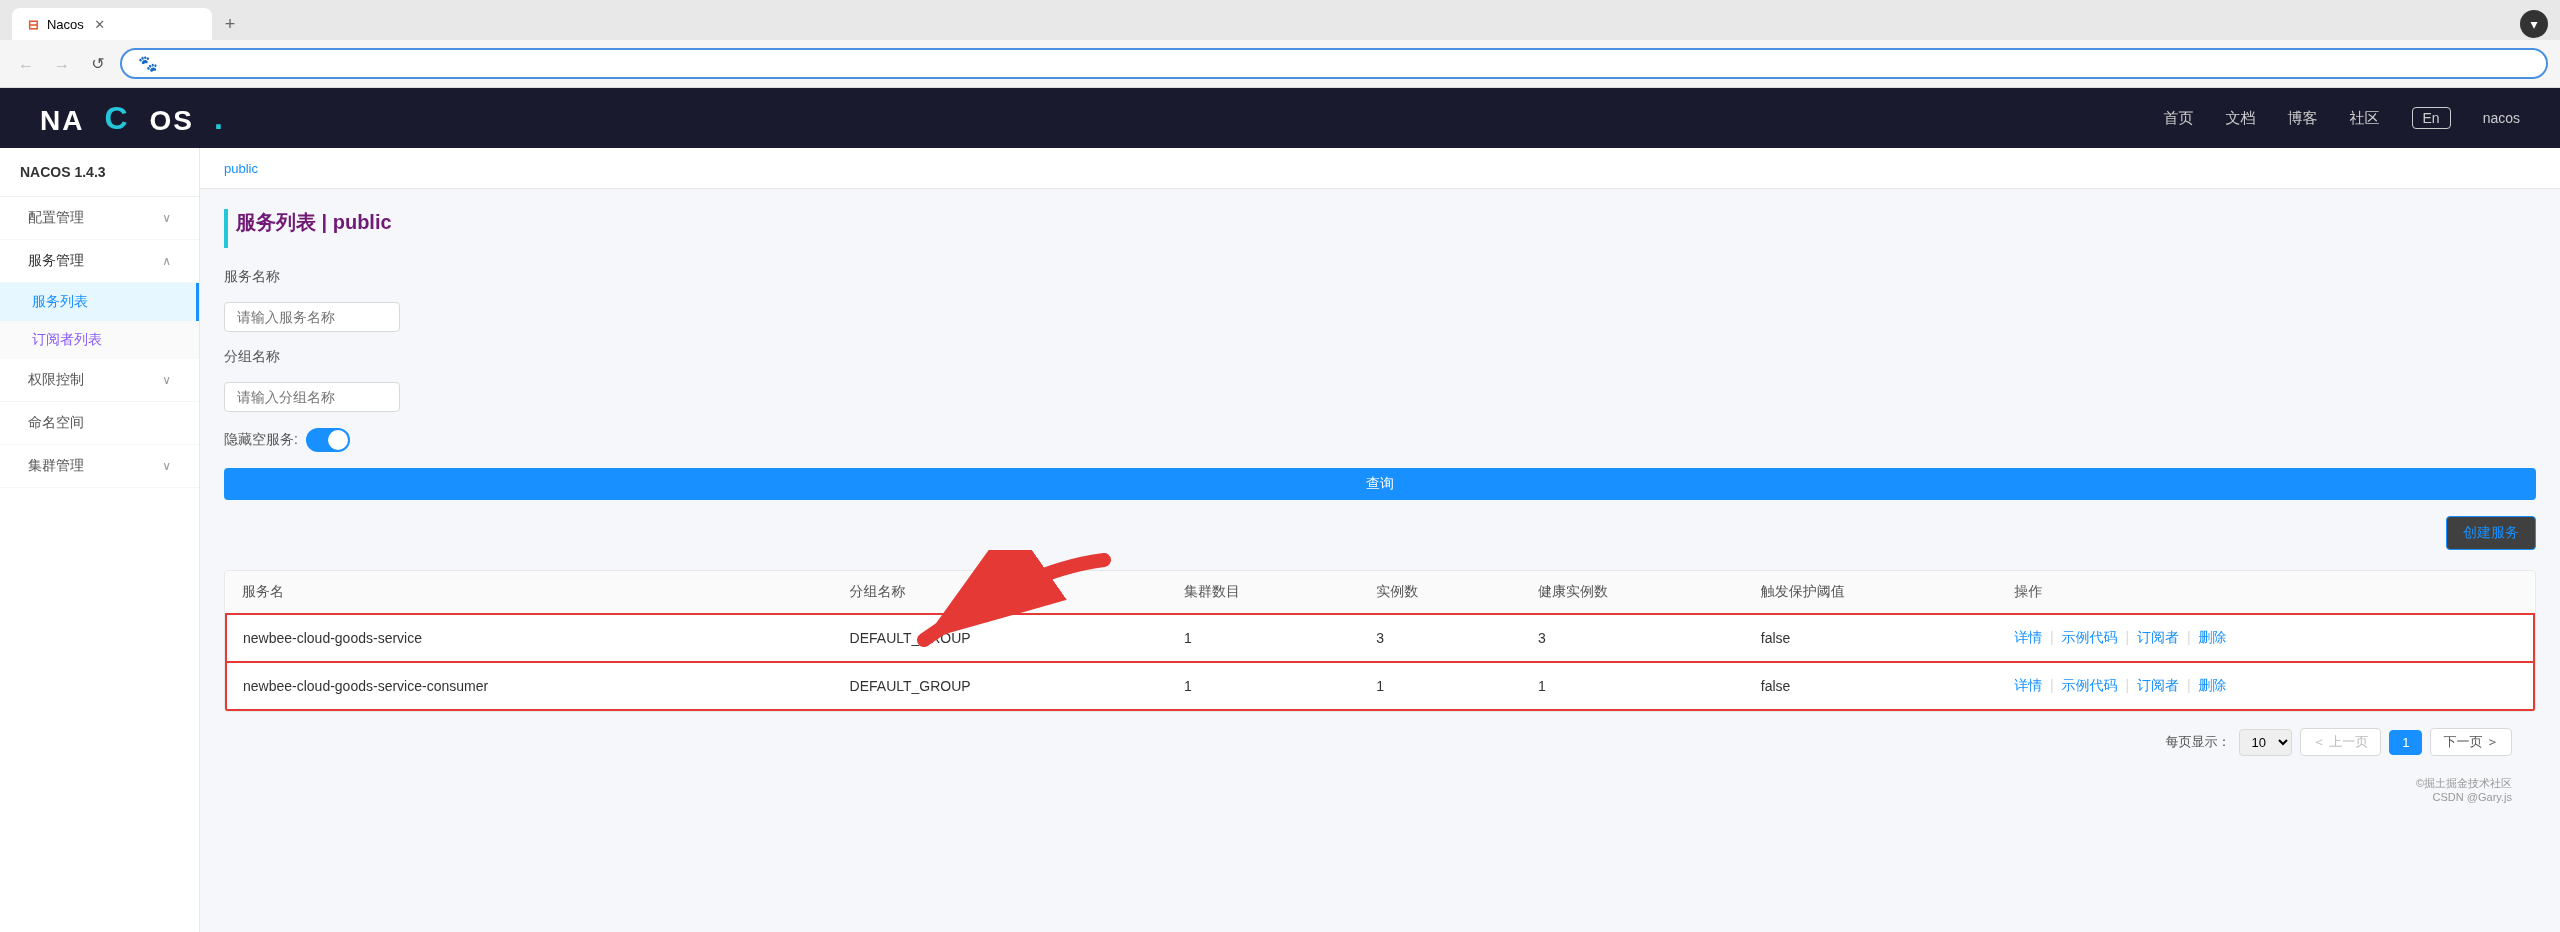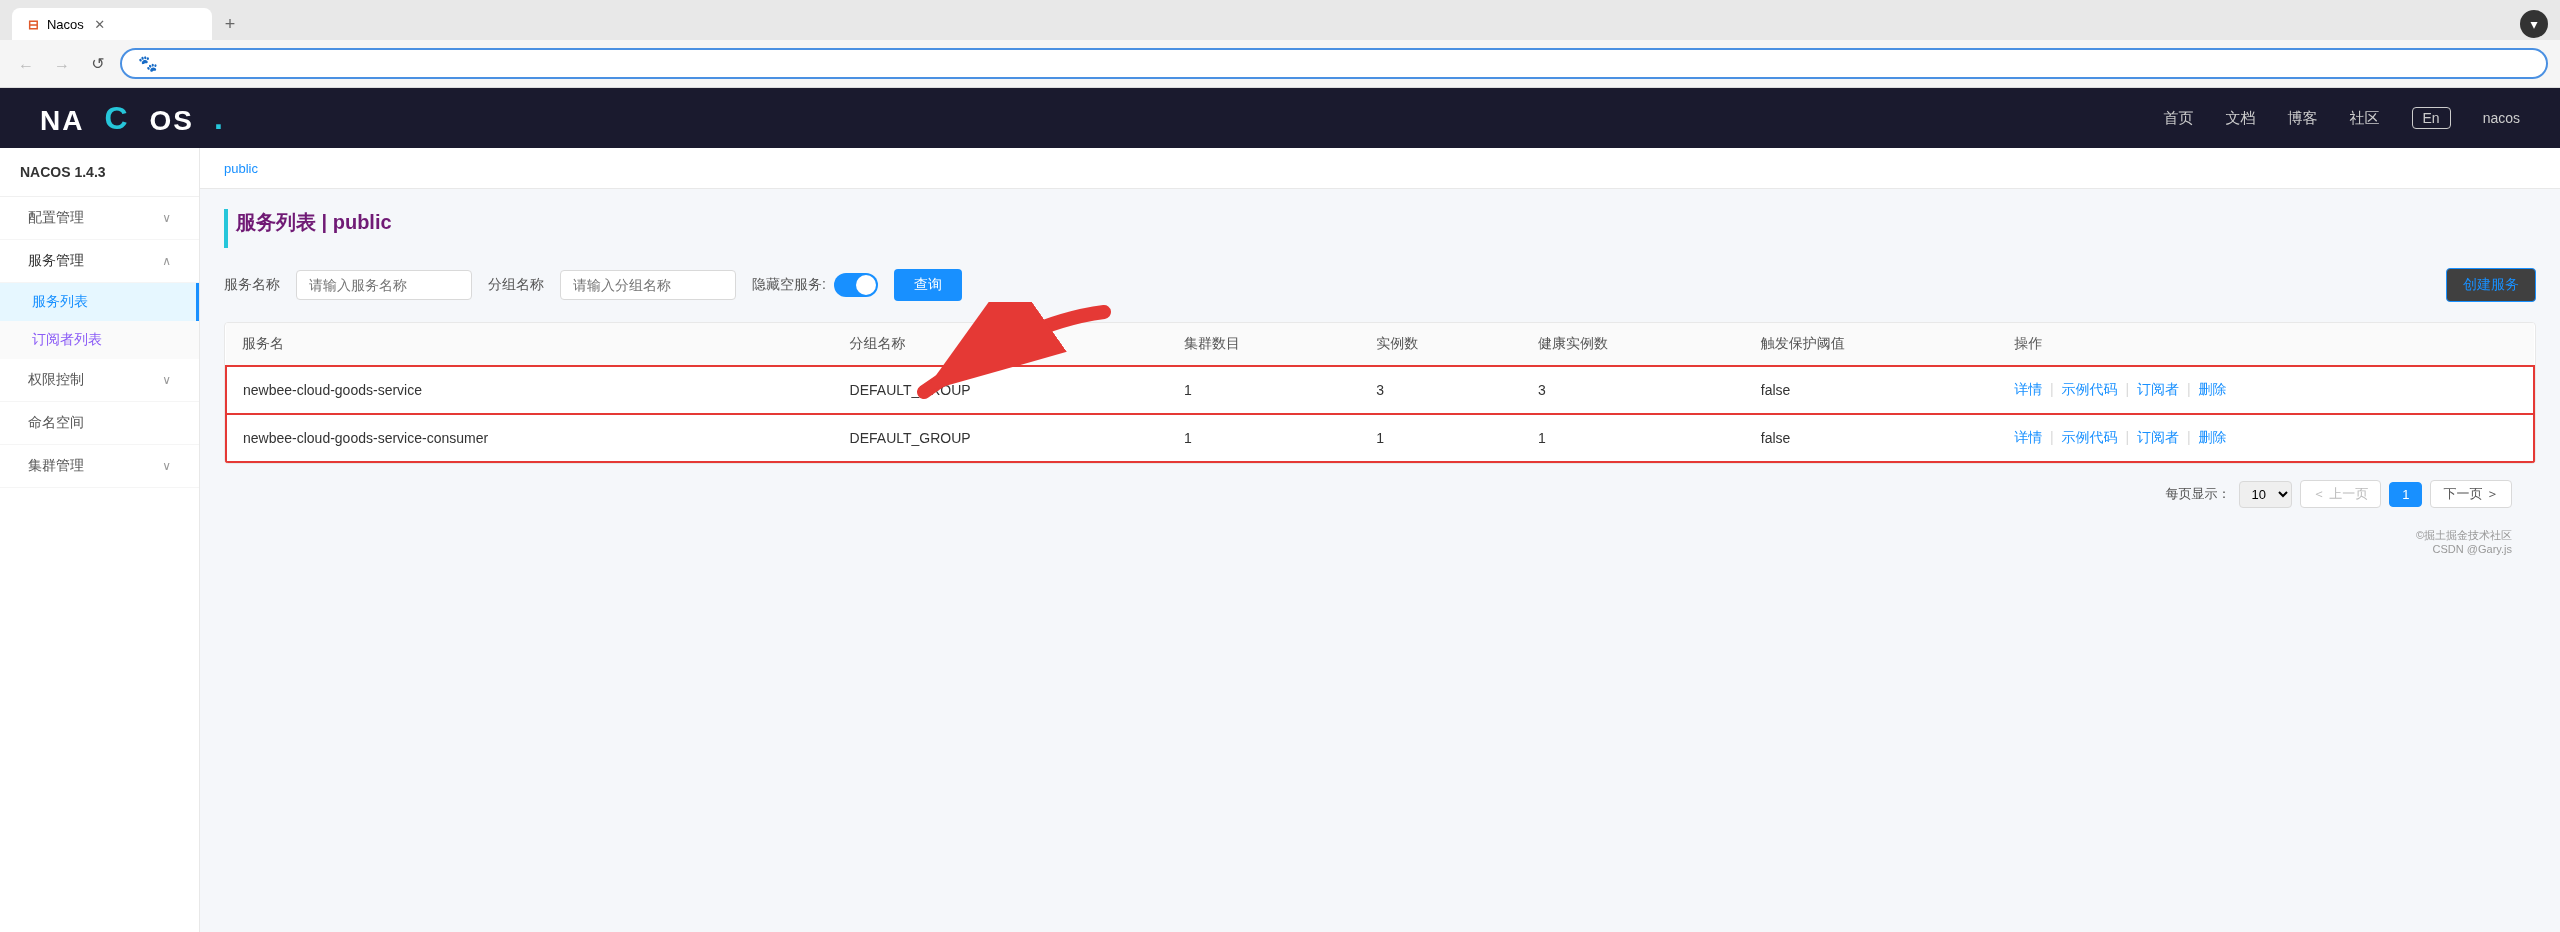--- a/index.html
+++ b/index.html
@@ -41,21 +41,21 @@
 
     
     .content { flex: 1; padding: 0; background: #f5f7fa; }
     .breadcrumb { padding: 12px 24px; background: #fff; border-bottom: 1px solid #e8e8e8; }
     .breadcrumb a { color: #1890ff; text-decoration: none; font-size: 13px; }
 
     .page-content { padding: 20px 24px; }
     .page-title { font-size: 20px; font-weight: 600; color: #701a75; margin-bottom: 20px; padding-bottom: 12px; border-left: 4px solid #26c6da; padding-left: 8px; }
 
     
-    .search-bar { display: flex; align-items: center; gap: 16px; margin-bottom: 20px; flex-wrap: wrap; }
+    .search-bar { display: flex; gap: 16px; margin-bottom: 20px; flex-wrap: wrap; flex-direction: column; }
     .search-label { font-size: 14px; color: #555; white-space: nowrap; }
     .search-input { border: 1px solid #d9d9d9; border-radius: 4px; padding: 6px 12px; font-size: 14px; width: 176px; outline: none; }
     .toggle-wrap { display: flex; align-items: center; gap: 8px; }
     .toggle { width: 44px; height: 24px; background: #1890ff; border-radius: 12px; position: relative; cursor: pointer; }
     .toggle::after { content: ''; position: absolute; width: 20px; height: 20px; background: #fff; border-radius: 50%; top: 2px; right: 2px; transition: 0.2s; }
     .query-btn { background: #1890ff; color: #fff; border: none; border-radius: 4px; padding: 7px 20px; font-size: 14px; cursor: pointer; }
     .create-btn { background: #404040; color: #1890ff; border: 1px solid #1890ff; border-radius: 4px; padding: 7px 16px; font-size: 14px; cursor: pointer; margin-left: auto; }
 
     
     .table-wrap { background: #fff; border: 1px solid #e8e8e8; border-radius: 4px; overflow: hidden; position: relative; }

